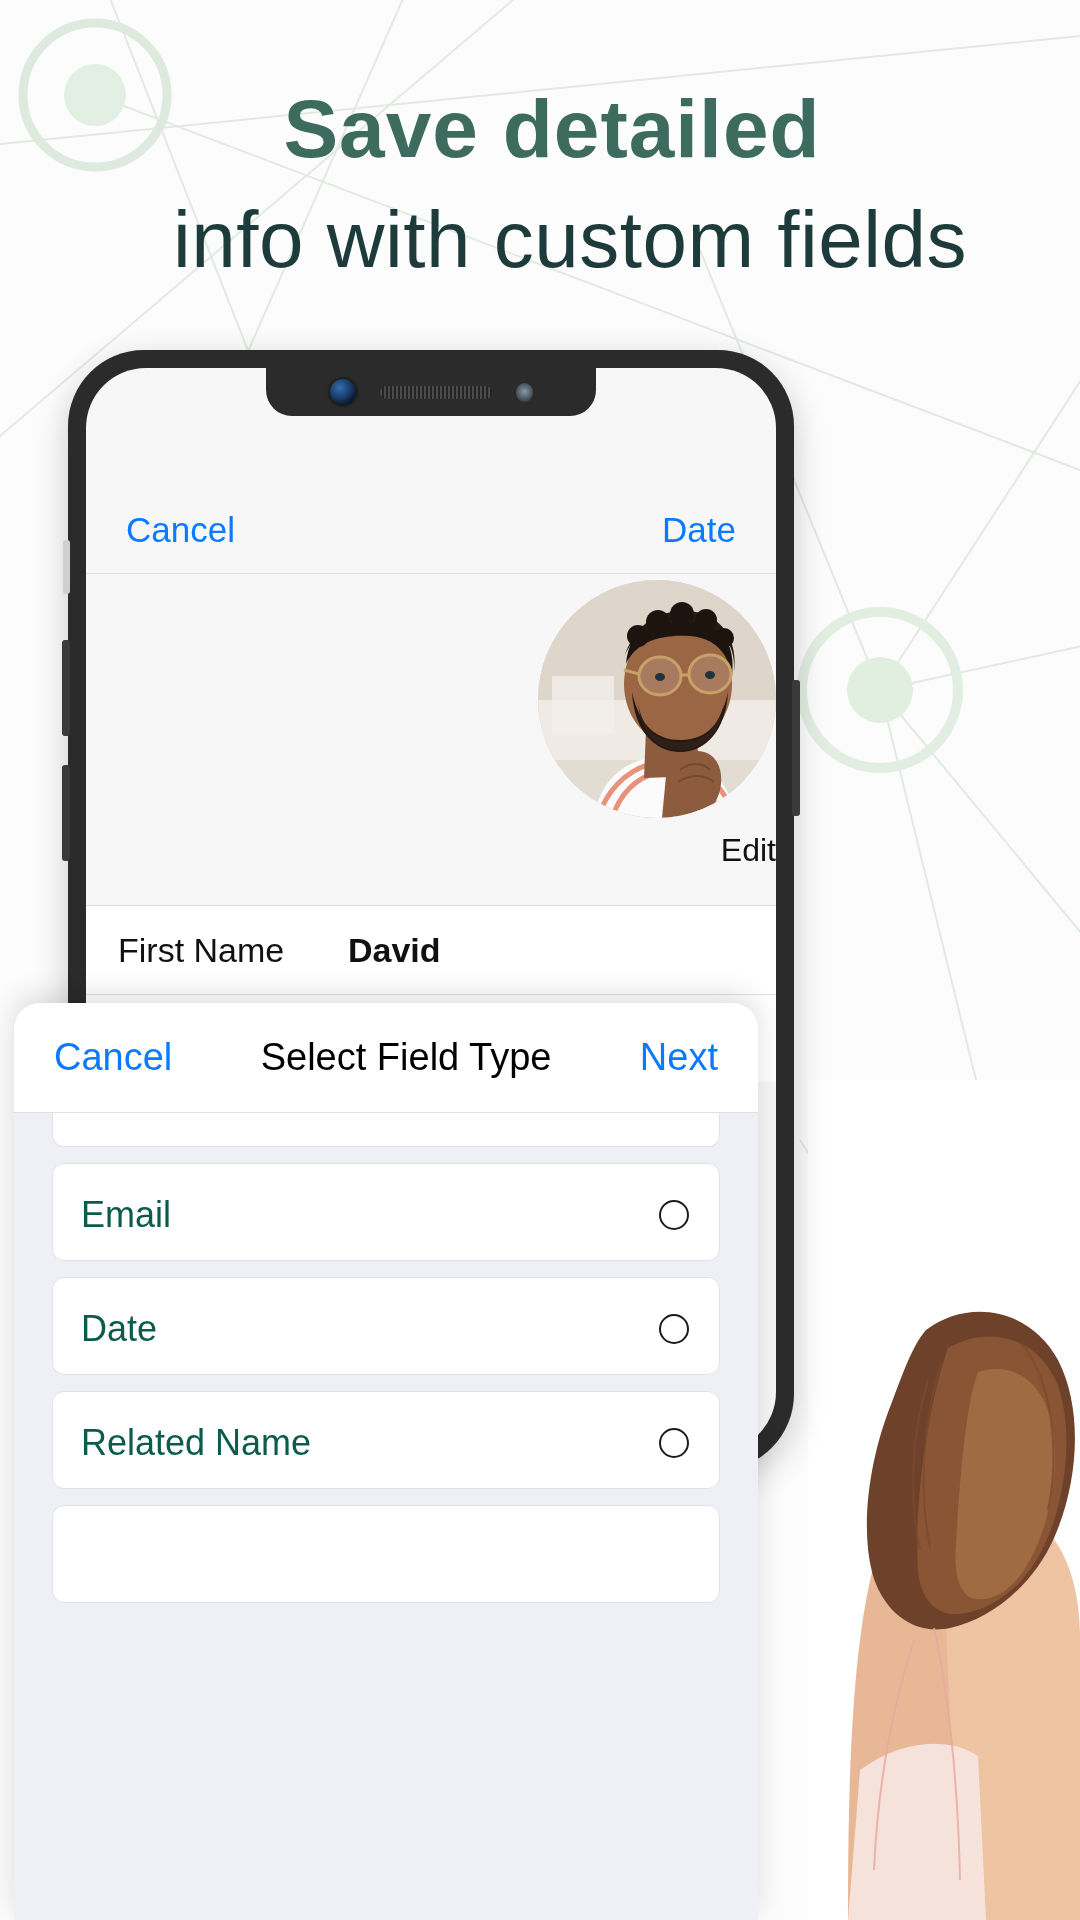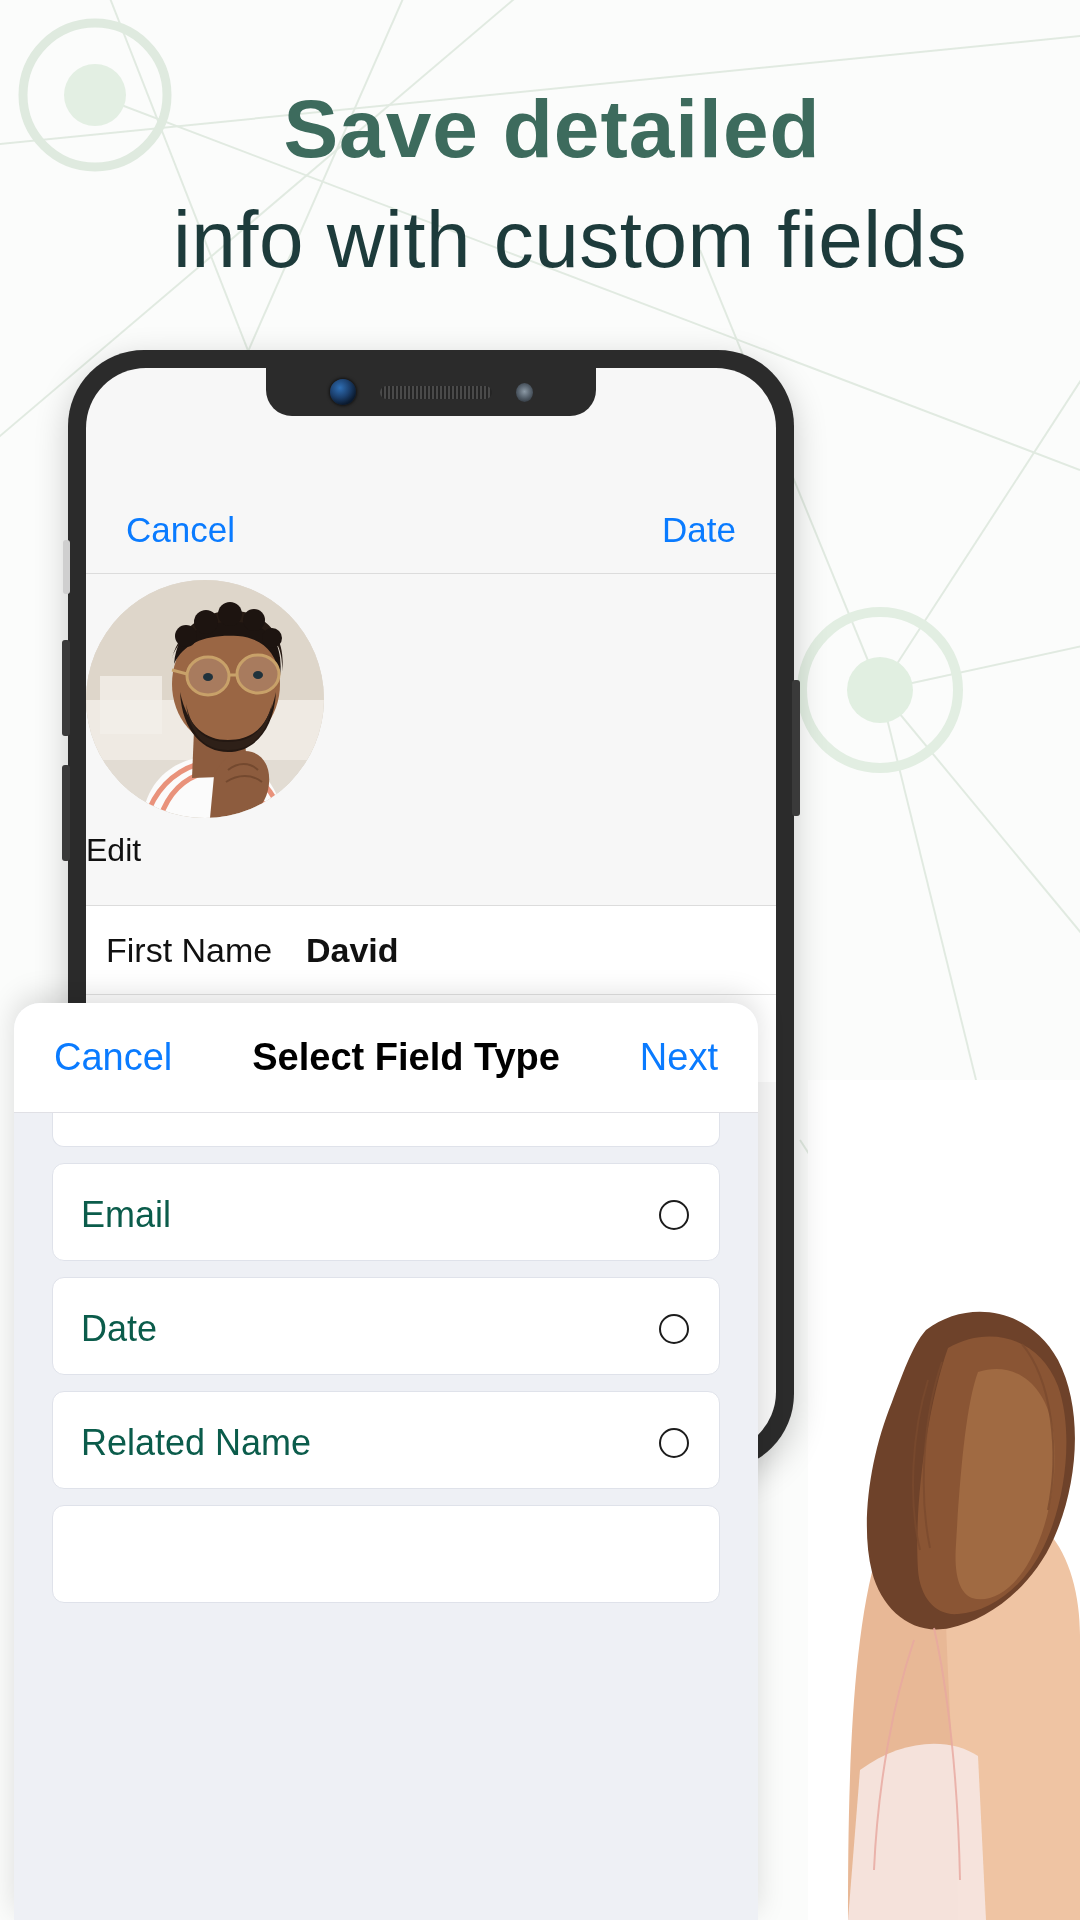--- a/index.html
+++ b/index.html
@@ -106,38 +106,39 @@
     padding:0 40px;
   }
   .nav-btn { font-size:35px; color:#0a7bff; font-weight:400; }
 
   
   .avatar-block {
     position:absolute; left:0; top:206px;
     width:690px; height:332px;
     background:#f7f7f7;
     border-bottom:1px solid #dcdcdc;
-    display:flex; flex-direction:column; align-items:flex-start;
+    display:flex; flex-direction:column; align-items:flex-end;
   }
   .avatar {
     margin-top:6px;
     width:238px; height:238px; border-radius:50%;
     overflow:hidden;
     background:#d8d2c9;
     position:relative;
   }
   .avatar-edit { margin-top:14px; font-size:32px; color:#111; }
 
   
   .field-row {
     position:absolute; left:0;
     width:770px; height:88px;
     background:#ffffff;
     display:flex; align-items:center;
-    padding-left:20px;
+    padding-left:32px;
+    gap:30px;
   }
   .field-row + .field-row { border-top:1px solid #e2e2e2; }
   .field-label { font-size:34px; color:#111; width:200px; }
   .field-value { font-size:34px; color:#111;font-weight:bold; }
 
   
   .sheet {
     position:absolute;
     left:14px; top:1003px;
     width:744px; height:917px;
@@ -148,21 +149,21 @@
     overflow:hidden;
   }
   .sheet-header {
     height:110px;
     background:#ffffff;
     border-bottom:1px solid #e0e0e5;
     display:flex; align-items:center; justify-content:space-between;
     padding:0 40px;
   }
   .sheet-btn { font-size:38px; color:#0a7bff; }
-  .sheet-title { font-size:38px; font-weight:bold; color:#000; }
+  .sheet-title { font-size:38px; font-weight:normal; color:#000; }
 
   .sheet-list { position:relative; padding:0 38px; }
   .opt-card {
     background:#ffffff;
     border:1px solid #dfe2ea;
     border-radius:12px;
     height:98px;
     margin-top:16px;
     display:flex; align-items:center; justify-content:space-between;
     padding:6px 30px 0 28px;

